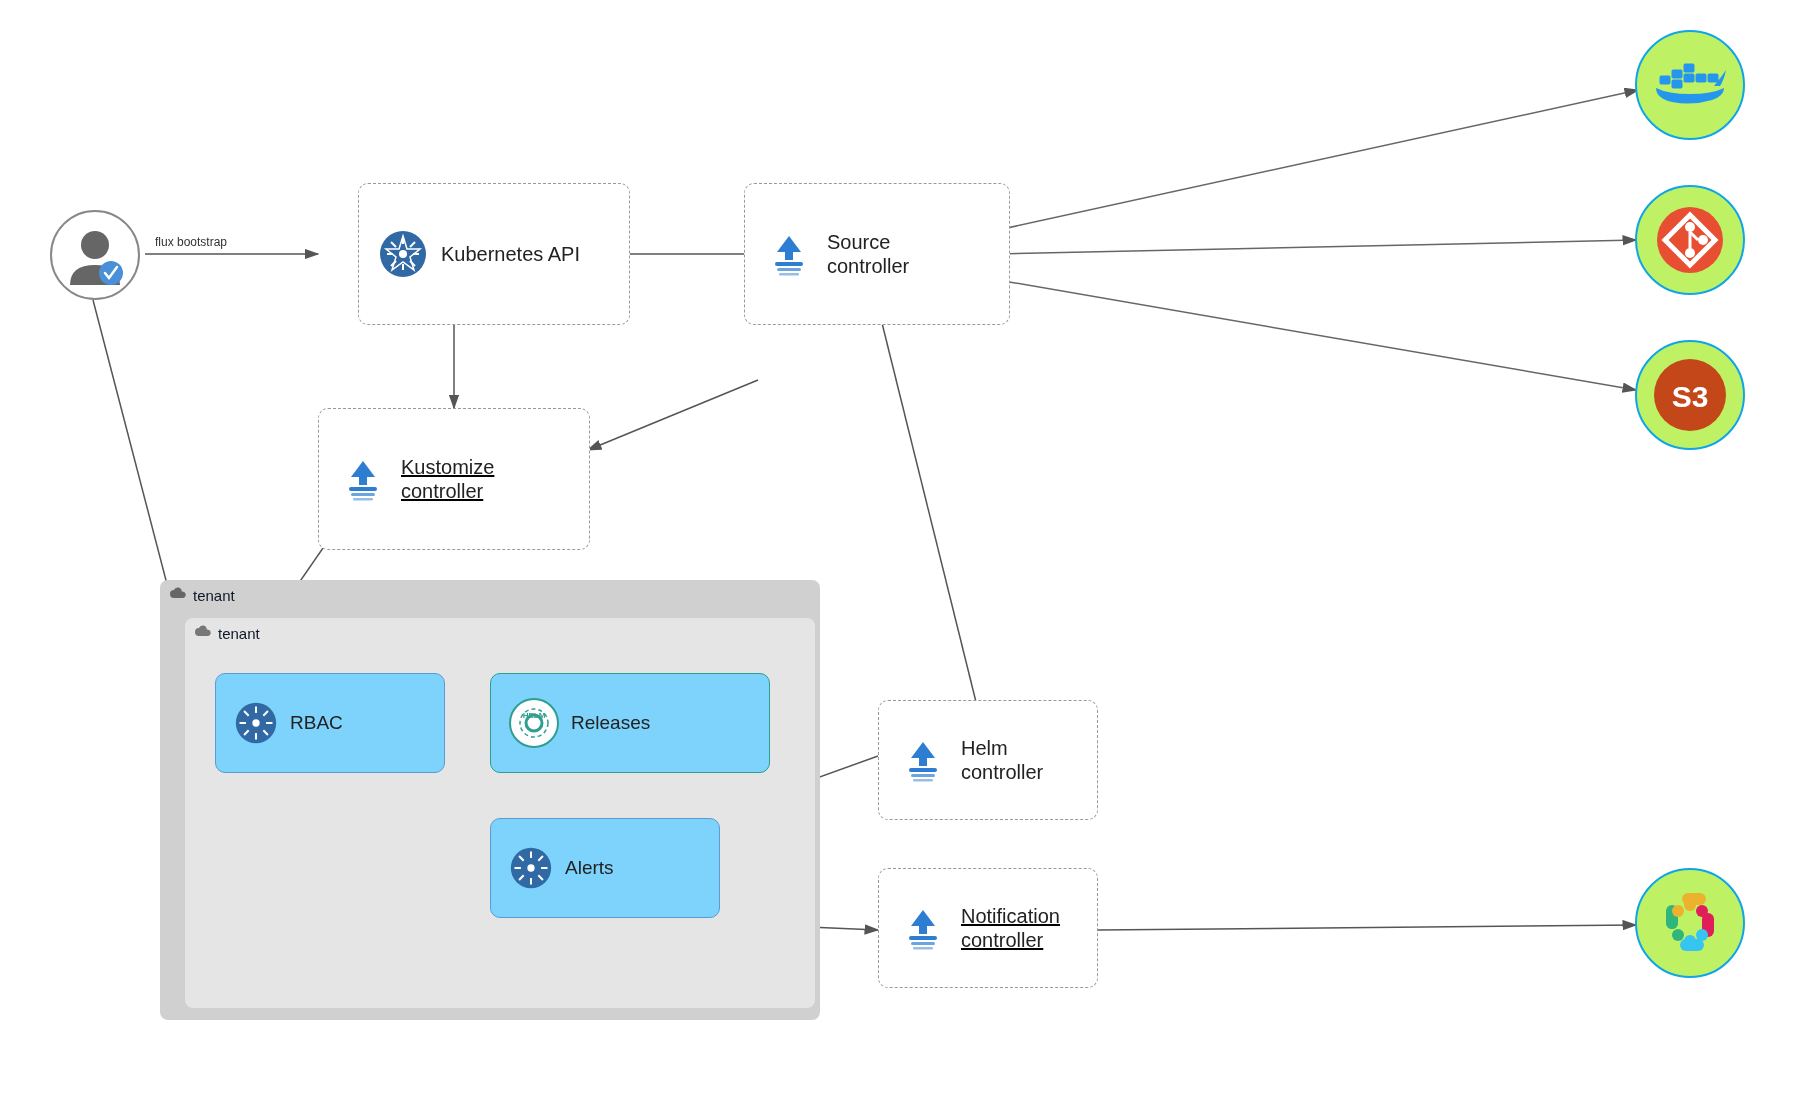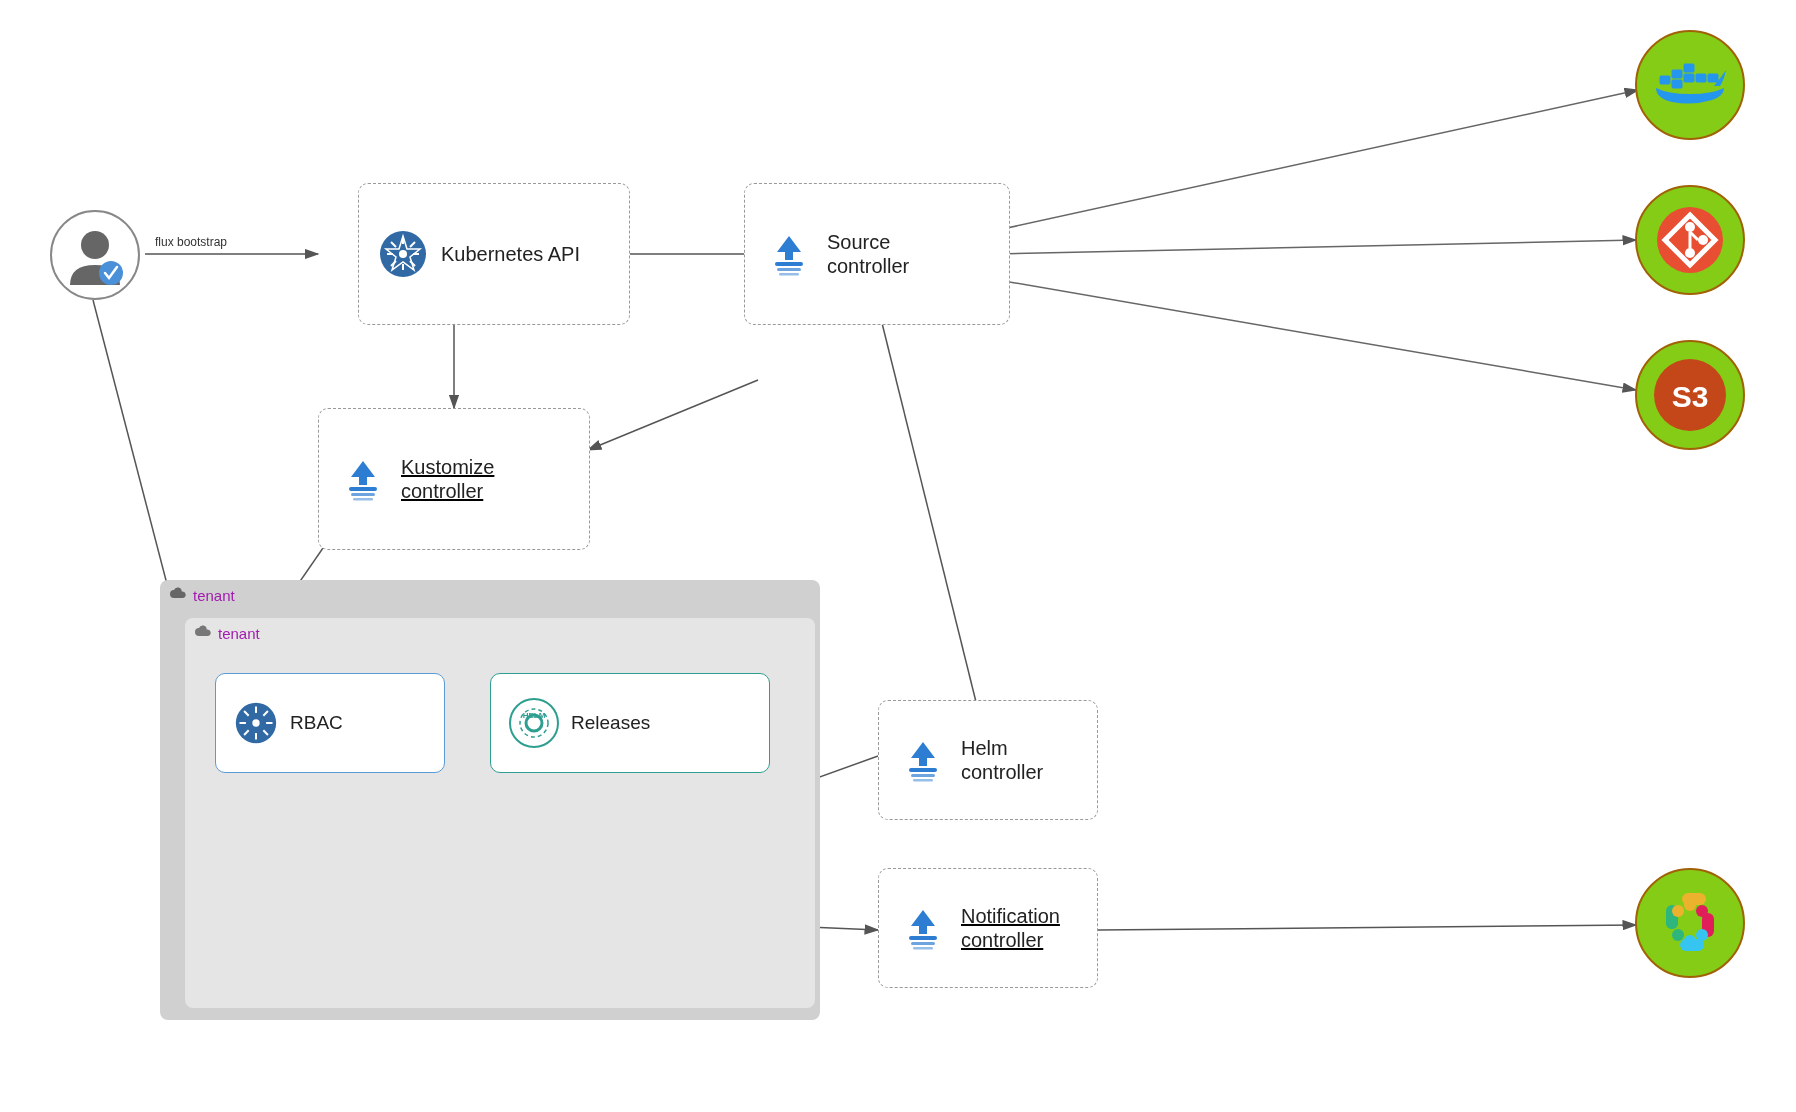--- a/index.html
+++ b/index.html
@@ -51,41 +51,41 @@
       background: #fff;
       display: flex;
       align-items: center;
       justify-content: center;
     }
     
     .ext-circle {
       position: absolute;
       width: 110px;
       height: 110px;
-      border: 2px solid #a16207;
+      border: 2px solid #0ea5e9;
       border-radius: 50%;
-      background: #84cc16;
+      background: #bef264;
       display: flex;
       align-items: center;
       justify-content: center;
     }
     .tenant-label {
       font-size: 15px;
-      color: #a21caf;
+      color: #0f172a;
       display: flex;
       align-items: center;
       gap: 5px;
       padding: 6px 10px;
     }
     
     .mini-box {
       position: absolute;
       border: 1.5px solid #5b9bd5;
       border-radius: 10px;
-      background: #ffffff;
+      background: #7dd3fc;
       display: flex;
       align-items: center;
       padding: 12px 18px;
       gap: 12px;
     }
     .mini-label {
       font-size: 19px;
       color: #222;
     }
     
@@ -261,20 +261,35 @@
         <circle cx="25" cy="25" r="8" fill="none" stroke="#2d9e8f" stroke-width="3"></circle>
 
         <text x="25" y="20" text-anchor="middle" font-size="8" font-weight="bold" fill="#2d9e8f">HELM</text>
 
         <circle cx="25" cy="25" r="14" fill="none" stroke="#2d9e8f" stroke-width="1.5" stroke-dasharray="4 3"></circle>
       </svg>
       <span class="mini-label">Releases</span>
     </div>
 
 
+    <div class="mini-box" style="left:305px; top:200px; width:230px; height:100px;">
+      <svg width="44" height="44" viewBox="0 0 48 48">
+        <circle cx="24" cy="24" r="22" fill="#3069a4"></circle>
+        <circle cx="24" cy="24" r="4" fill="white"></circle>
+        <line x1="24" y1="6" x2="24" y2="13" stroke="white" stroke-width="2.2"></line>
+        <line x1="24" y1="35" x2="24" y2="42" stroke="white" stroke-width="2.2"></line>
+        <line x1="6" y1="24" x2="13" y2="24" stroke="white" stroke-width="2.2"></line>
+        <line x1="35" y1="24" x2="42" y2="24" stroke="white" stroke-width="2.2"></line>
+        <line x1="11" y1="11" x2="16" y2="16" stroke="white" stroke-width="2.2"></line>
+        <line x1="32" y1="32" x2="37" y2="37" stroke="white" stroke-width="2.2"></line>
+        <line x1="37" y1="11" x2="32" y2="16" stroke="white" stroke-width="2.2"></line>
+        <line x1="11" y1="37" x2="16" y2="32" stroke="white" stroke-width="2.2"></line>
+      </svg>
+      <span class="mini-label">Alerts</span>
+    </div>
   </div>
 
   <div class="ext-circle" style="left:1635px; top:30px;">
     <svg width="76" height="58" viewBox="0 0 76 58">
 
       <rect x="8" y="20" width="10" height="8" rx="1" fill="#2496ed" stroke="#2496ed"></rect>
       <rect x="20" y="14" width="10" height="8" rx="1" fill="#2496ed" stroke="#2496ed"></rect>
       <rect x="20" y="24" width="10" height="8" rx="1" fill="#2496ed" stroke="#2496ed"></rect>
       <rect x="32" y="8" width="10" height="8" rx="1" fill="#2496ed" stroke="#2496ed"></rect>
       <rect x="32" y="18" width="10" height="8" rx="1" fill="#2496ed" stroke="#2496ed"></rect>

